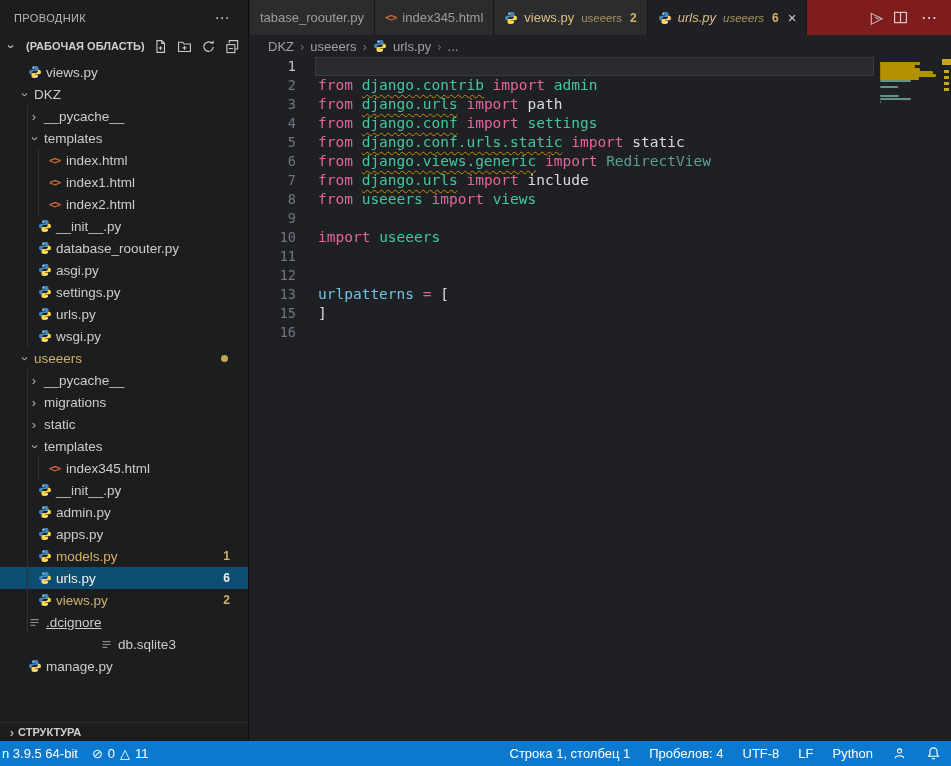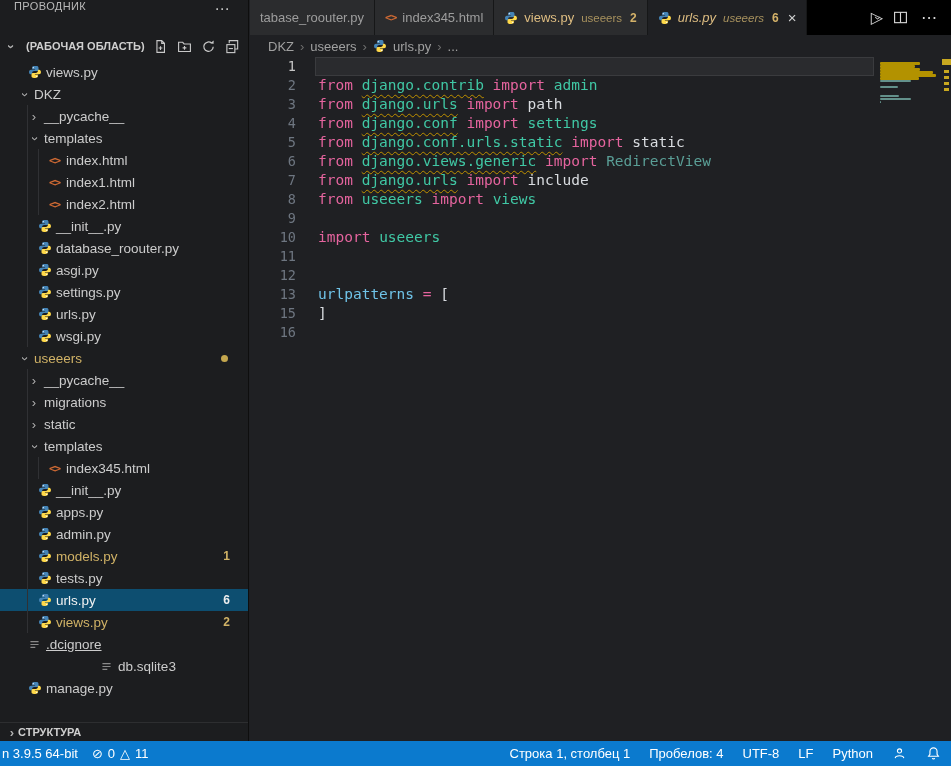--- a/index.html
+++ b/index.html
@@ -5,21 +5,21 @@
   * { margin:0; padding:0; box-sizing:border-box; }
   html,body { background:#111; }
   .app {
     position:relative; width:951px; height:766px; overflow:hidden;
     background:#1f2023; font-family:"Liberation Sans","DejaVu Sans",sans-serif;
     color:#cccccc; font-size:13px; -webkit-font-smoothing:antialiased;
   }
   
   .sidebar { position:absolute; left:0; top:0; width:249px; bottom:25px;
     background:#1c1d1f; border-right:1px solid #0e0e0e; overflow:hidden; }
-  .sb-title { height:35px; display:flex; padding:0 14px;
+  .sb-title { height:35px; display:flex; align-items:center; padding:0 14px;
     font-size:11px; letter-spacing:.4px; color:#b9b9b9; }
   .sb-title .grow { flex:1; }
   .sb-title .more { color:#c5c5c5; font-size:15px; cursor:pointer; padding:0 4px; }
   .ws-header { height:22px; display:flex; align-items:center; padding:0 8px 0 4px;
     font-weight:bold; font-size:11px; color:#cfcfcf;gap:8px; }
   .ws-header .chev { margin-right:2px; }
   .ws-header .grow { flex:1; min-width:0; white-space:nowrap; overflow:hidden; }
   .ws-actions { display:flex; gap:9px; align-items:center; }
   .ws-actions svg { display:block; }
   .chev { display:inline-block; width:12px; color:#b0b0b0; font-size:13px;
@@ -39,21 +39,21 @@
   .tdot { margin-left:auto; margin-right:20px; width:7px; height:7px; border-radius:50%;
     background:#c4a74e; }
   .tguide { position:absolute; width:1px; background:#303134; }
   .html-glyph { color:#cf6a34; font-weight:bold; font-size:11px; letter-spacing:-1px;
     font-family:"DejaVu Sans Mono",monospace; }
   .structure { position:absolute; left:0; right:0; bottom:0; height:19px;
     border-top:1px solid #2d2e30; display:flex; align-items:center; padding:0 6px;
     font-weight:bold; font-size:11px; color:#cfcfcf; background:#1c1d1f; }
   
   .editor { position:absolute; left:250px; top:0; right:0; bottom:25px; background:#1f2023; }
-  .tabbar { height:35px; background:#000000; display:flex; align-items:stretch; }
+  .tabbar { height:35px; background:#7f1d1d; display:flex; align-items:stretch; }
   .tab { display:flex; align-items:center; padding:0 10px; background:#2b2c2e;
     border-right:1px solid #161718; cursor:pointer; white-space:nowrap; }
   .tab.active { background:#1f2023; }
   .tab .ficon { margin-right:6px; display:inline-flex; }
   .tab-label { color:#9d9d9d; font-size:13px; }
   .tab-label.gold { color:#dfbe82; }
   .tab-label.italic, .tab-desc.italic { font-style:italic; }
   .tab-desc { color:#a8925e; font-size:11.5px; margin-left:7px; }
   .tab-badge { color:#d4b269; font-size:12px; font-weight:bold; margin-left:8px; }
   .tab-close { color:#d2d2d2; font-size:15px; margin-left:9px; cursor:pointer; }
@@ -292,58 +292,46 @@
         <div class="trow" style="padding-left: 28px;">
           <span class="fspacer"></span>
           <span class="ficon">
   <svg class="licon" width="14" height="14" viewBox="0 0 16 16">
     <path fill="#4584b6" d="M7.7 1.2c-1.6 0-3 .4-3 1.9v1.8h3.4v.5H3.4c-1.5 0-2.2 1.1-2.2 2.6 0 1.5.7 2.7 2.2 2.7h1.3V9.1c0-1.2 1-2.2 2.3-2.2h3.2c1 0 1.8-.8 1.8-1.9V3.1c0-1.4-1.2-1.9-2.8-1.9z"></path>
     <path fill="#ffd94a" d="M8.3 14.8c1.6 0 3-.4 3-1.9v-1.8H7.9v-.5h4.7c1.5 0 2.2-1.1 2.2-2.6 0-1.5-.7-2.7-2.2-2.7h-1.3v1.6c0 1.2-1 2.2-2.3 2.2H5.8c-1 0-1.8.8-1.8 1.9v1.9c0 1.4 1.2 1.9 2.8 1.9z"></path>
     <circle cx="6" cy="3" r=".7" fill="#fff"></circle>
               <circle cx="10" cy="13" r=".7" fill="#fff"></circle>
   </svg>
 </span>
+          <span class="tlabel">admin.py</span>
+        </div>
+        <div class="trow" style="padding-left: 28px;">
+          <span class="fspacer"></span>
+          <span class="ficon">
+  <svg class="licon" width="14" height="14" viewBox="0 0 16 16">
+    <path fill="#4584b6" d="M7.7 1.2c-1.6 0-3 .4-3 1.9v1.8h3.4v.5H3.4c-1.5 0-2.2 1.1-2.2 2.6 0 1.5.7 2.7 2.2 2.7h1.3V9.1c0-1.2 1-2.2 2.3-2.2h3.2c1 0 1.8-.8 1.8-1.9V3.1c0-1.4-1.2-1.9-2.8-1.9z"></path>
+    <path fill="#ffd94a" d="M8.3 14.8c1.6 0 3-.4 3-1.9v-1.8H7.9v-.5h4.7c1.5 0 2.2-1.1 2.2-2.6 0-1.5-.7-2.7-2.2-2.7h-1.3v1.6c0 1.2-1 2.2-2.3 2.2H5.8c-1 0-1.8.8-1.8 1.9v1.9c0 1.4 1.2 1.9 2.8 1.9z"></path>
+    <circle cx="6" cy="3" r=".7" fill="#fff"></circle>
+              <circle cx="10" cy="13" r=".7" fill="#fff"></circle>
+  </svg>
+</span>
           <span class="tlabel">apps.py</span>
-        </div>
-        <div class="trow" style="padding-left: 28px;">
-          <span class="fspacer"></span>
-          <span class="ficon">
-  <svg class="licon" width="14" height="14" viewBox="0 0 16 16">
-    <path fill="#4584b6" d="M7.7 1.2c-1.6 0-3 .4-3 1.9v1.8h3.4v.5H3.4c-1.5 0-2.2 1.1-2.2 2.6 0 1.5.7 2.7 2.2 2.7h1.3V9.1c0-1.2 1-2.2 2.3-2.2h3.2c1 0 1.8-.8 1.8-1.9V3.1c0-1.4-1.2-1.9-2.8-1.9z"></path>
-    <path fill="#ffd94a" d="M8.3 14.8c1.6 0 3-.4 3-1.9v-1.8H7.9v-.5h4.7c1.5 0 2.2-1.1 2.2-2.6 0-1.5-.7-2.7-2.2-2.7h-1.3v1.6c0 1.2-1 2.2-2.3 2.2H5.8c-1 0-1.8.8-1.8 1.9v1.9c0 1.4 1.2 1.9 2.8 1.9z"></path>
-    <circle cx="6" cy="3" r=".7" fill="#fff"></circle>
-              <circle cx="10" cy="13" r=".7" fill="#fff"></circle>
-  </svg>
-</span>
-          <span class="tlabel">admin.py</span>
         </div>
         <div class="trow" style="padding-left: 28px;">
           <span class="fspacer"></span>
           <span class="ficon">
   <svg class="licon" width="14" height="14" viewBox="0 0 16 16">
     <path fill="#4584b6" d="M7.7 1.2c-1.6 0-3 .4-3 1.9v1.8h3.4v.5H3.4c-1.5 0-2.2 1.1-2.2 2.6 0 1.5.7 2.7 2.2 2.7h1.3V9.1c0-1.2 1-2.2 2.3-2.2h3.2c1 0 1.8-.8 1.8-1.9V3.1c0-1.4-1.2-1.9-2.8-1.9z"></path>
     <path fill="#ffd94a" d="M8.3 14.8c1.6 0 3-.4 3-1.9v-1.8H7.9v-.5h4.7c1.5 0 2.2-1.1 2.2-2.6 0-1.5-.7-2.7-2.2-2.7h-1.3v1.6c0 1.2-1 2.2-2.3 2.2H5.8c-1 0-1.8.8-1.8 1.9v1.9c0 1.4 1.2 1.9 2.8 1.9z"></path>
     <circle cx="6" cy="3" r=".7" fill="#fff"></circle>
               <circle cx="10" cy="13" r=".7" fill="#fff"></circle>
   </svg>
 </span>
           <span class="tlabel gold">models.py</span>
           <span class="tbadge">1</span>
-        </div>
-        <div class="trow" style="padding-left: 28px;">
-          <span class="fspacer"></span>
-          <span class="ficon">
-  <svg class="licon" width="14" height="14" viewBox="0 0 16 16">
-    <path fill="#4584b6" d="M7.7 1.2c-1.6 0-3 .4-3 1.9v1.8h3.4v.5H3.4c-1.5 0-2.2 1.1-2.2 2.6 0 1.5.7 2.7 2.2 2.7h1.3V9.1c0-1.2 1-2.2 2.3-2.2h3.2c1 0 1.8-.8 1.8-1.9V3.1c0-1.4-1.2-1.9-2.8-1.9z"></path>
-    <path fill="#ffd94a" d="M8.3 14.8c1.6 0 3-.4 3-1.9v-1.8H7.9v-.5h4.7c1.5 0 2.2-1.1 2.2-2.6 0-1.5-.7-2.7-2.2-2.7h-1.3v1.6c0 1.2-1 2.2-2.3 2.2H5.8c-1 0-1.8.8-1.8 1.9v1.9c0 1.4 1.2 1.9 2.8 1.9z"></path>
-    <circle cx="6" cy="3" r=".7" fill="#fff"></circle>
-              <circle cx="10" cy="13" r=".7" fill="#fff"></circle>
-  </svg>
-</span>
-          <span class="tlabel">tests.py</span>
         </div>
         <div class="trow selected" style="padding-left: 28px;">
           <span class="fspacer"></span>
           <span class="ficon">
   <svg class="licon" width="14" height="14" viewBox="0 0 16 16">
     <path fill="#4584b6" d="M7.7 1.2c-1.6 0-3 .4-3 1.9v1.8h3.4v.5H3.4c-1.5 0-2.2 1.1-2.2 2.6 0 1.5.7 2.7 2.2 2.7h1.3V9.1c0-1.2 1-2.2 2.3-2.2h3.2c1 0 1.8-.8 1.8-1.9V3.1c0-1.4-1.2-1.9-2.8-1.9z"></path>
     <path fill="#ffd94a" d="M8.3 14.8c1.6 0 3-.4 3-1.9v-1.8H7.9v-.5h4.7c1.5 0 2.2-1.1 2.2-2.6 0-1.5-.7-2.7-2.2-2.7h-1.3v1.6c0 1.2-1 2.2-2.3 2.2H5.8c-1 0-1.8.8-1.8 1.9v1.9c0 1.4 1.2 1.9 2.8 1.9z"></path>
     <circle cx="6" cy="3" r=".7" fill="#fff"></circle>
               <circle cx="10" cy="13" r=".7" fill="#fff"></circle>
   </svg>

